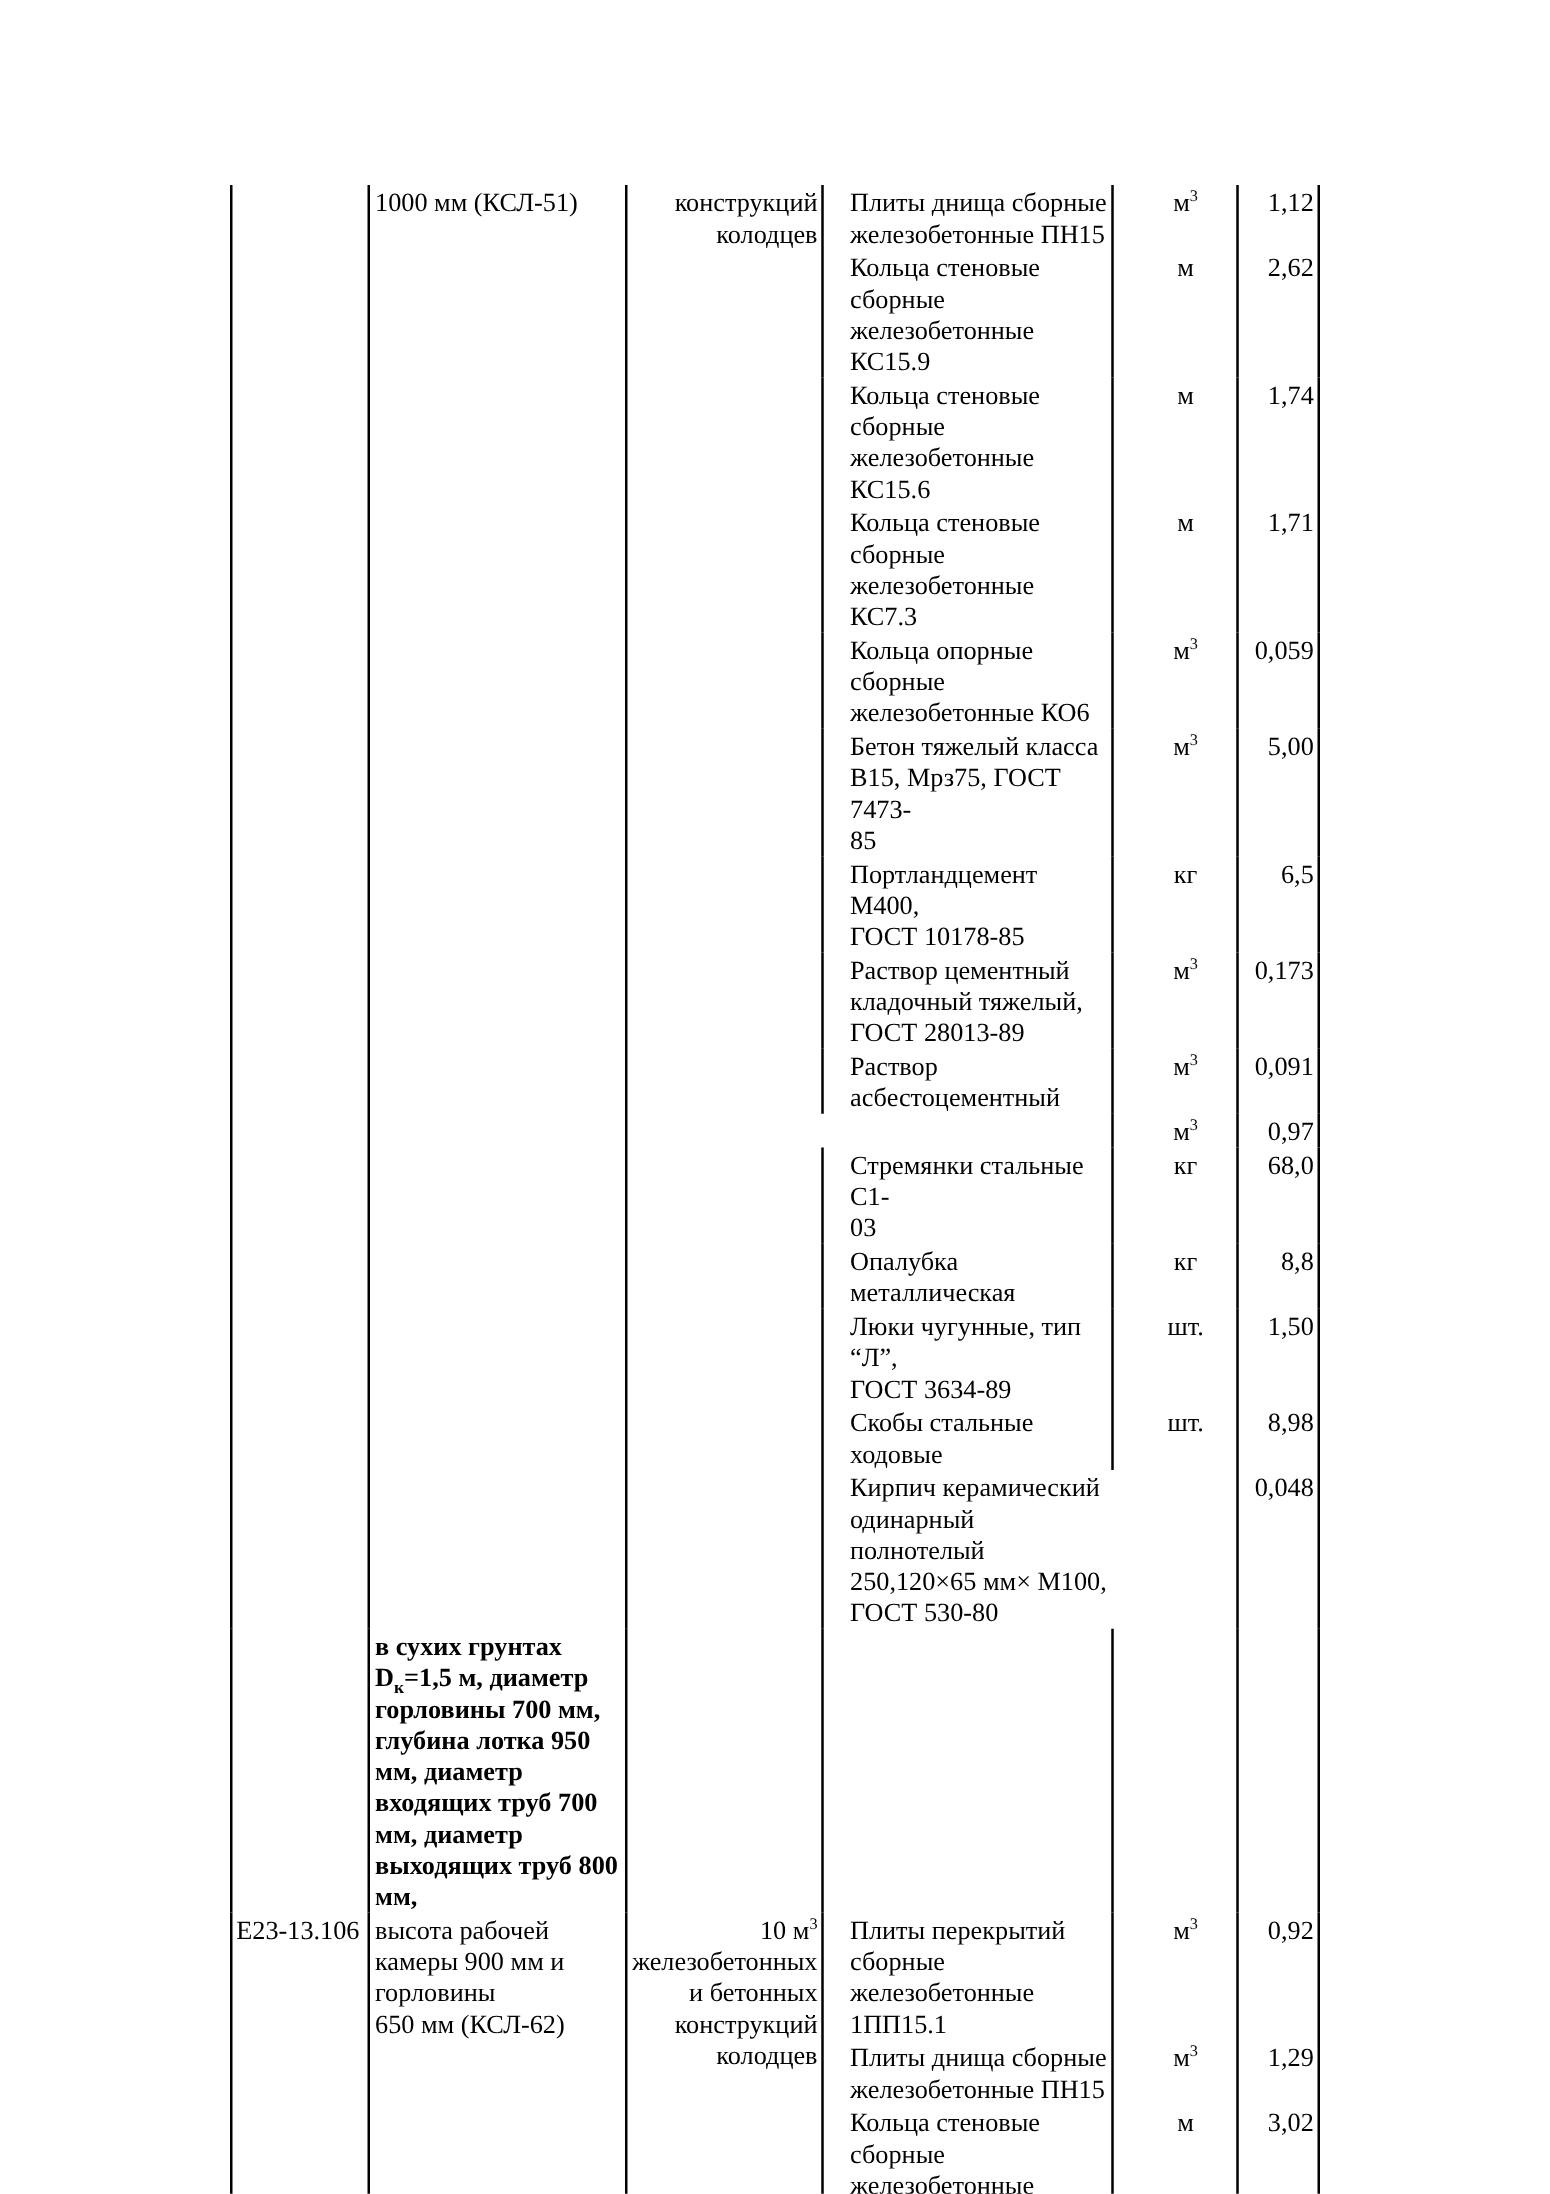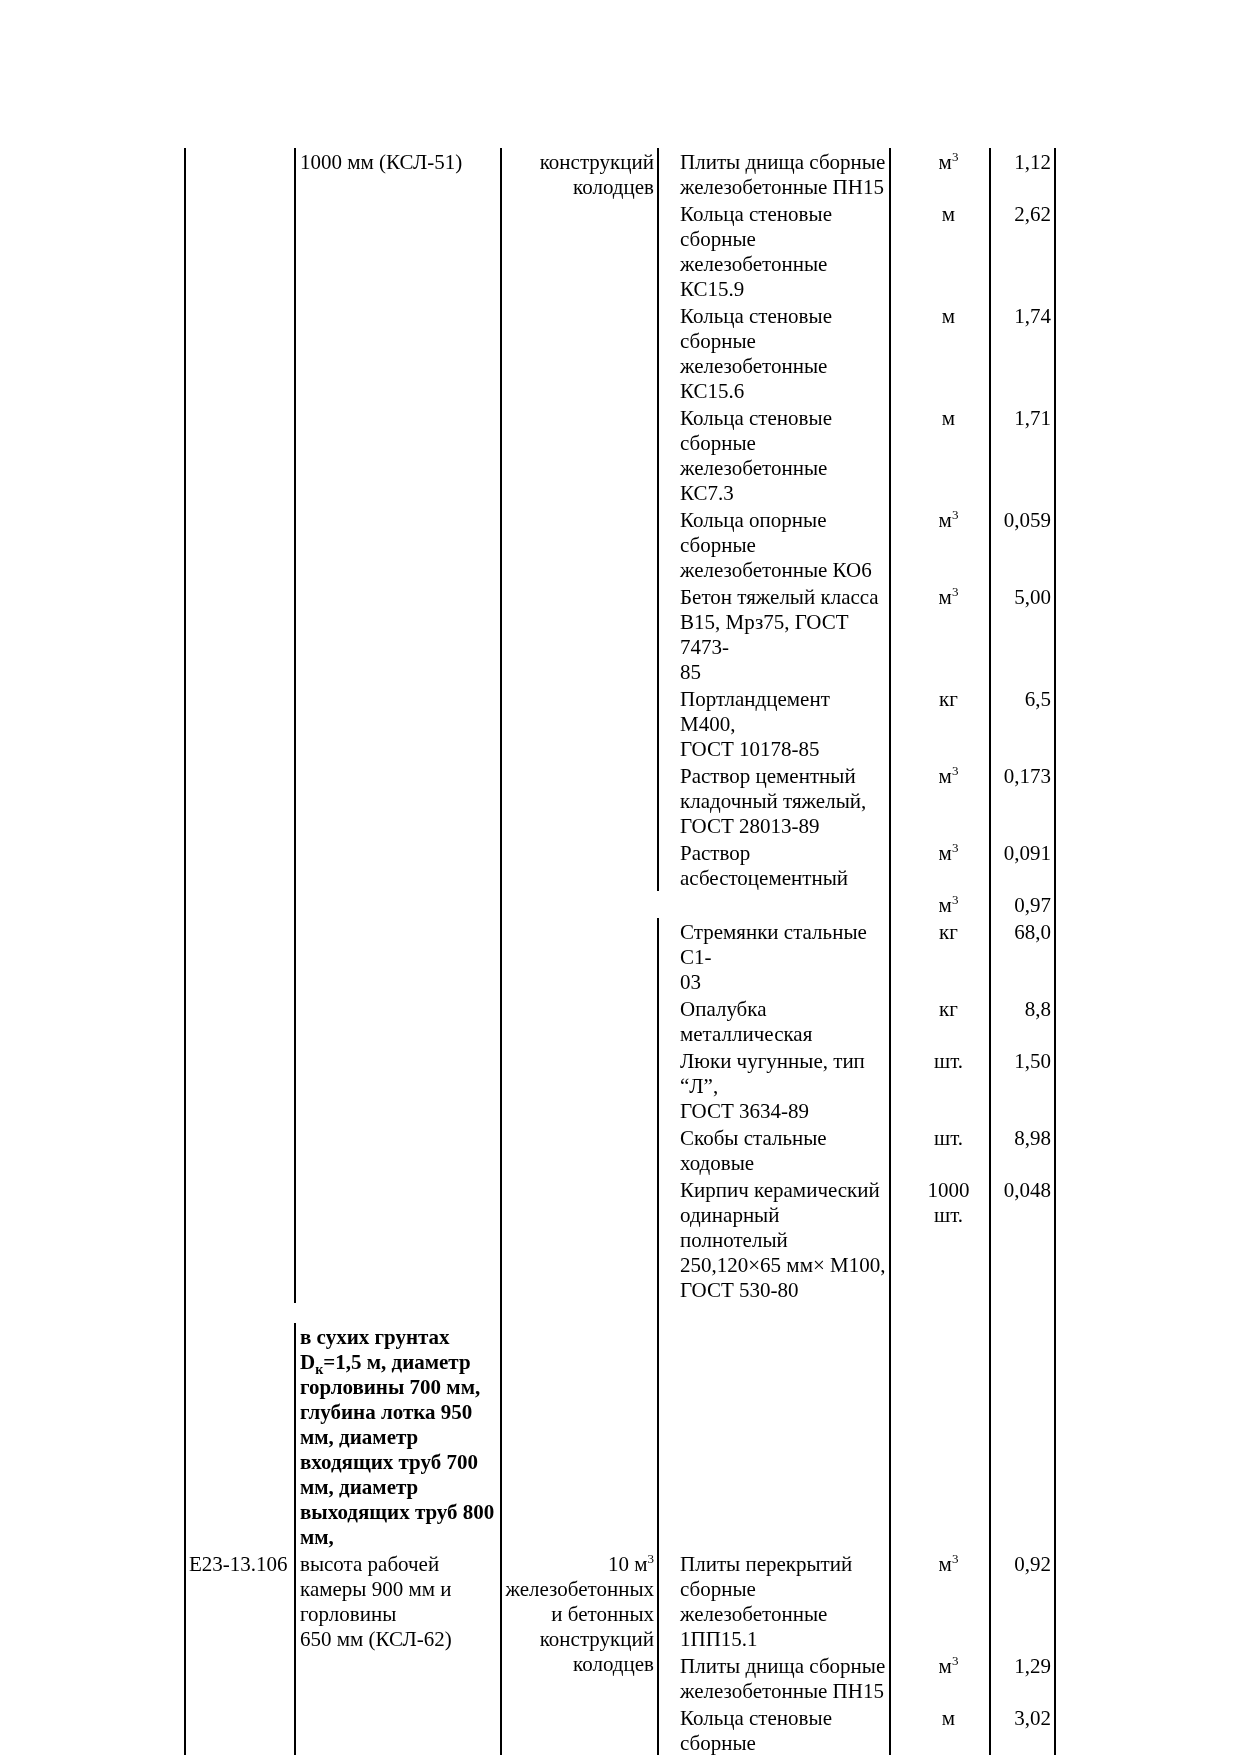--- a/index.html
+++ b/index.html
@@ -28,21 +28,21 @@
     line-height: 25px;
     white-space: pre-line;
     padding: 2px 3px 0 3px;
   }
   .c1 { grid-column: 1; }
   .c2 { grid-column: 2; padding-left: 4px; padding-right: 4px; }
   .c3 { grid-column: 3; text-align: right; }
   .c4 { grid-column: 4; padding-left: 21px; }
   .c5 { grid-column: 5; text-align: center; padding-left: 20px; }
   .c6 { grid-column: 6; text-align: right; border-right: 2px solid #000; }
-  .bold { font-weight: bold; margin-top: 20px; }
+  .bold { font-weight: bold; }
   sup {
     font-size: 13px;
     line-height: 0;
     vertical-align: super;
   }
   sub {
     font-size: 14px;
     line-height: 0;
     vertical-align: sub;
   }
@@ -128,21 +128,20 @@
   <div class="cell c6" style="grid-row:13">1,50</div>
 
   <div class="cell c4" style="grid-row:14">Скобы стальные ходовые</div>
   <div class="cell c5" style="grid-row:14"><span>шт.</span><sup></sup></div>
   <div class="cell c6" style="grid-row:14">8,98</div>
 
   <div class="cell c4" style="grid-row:15">Кирпич керамический
 одинарный полнотелый
 250,120×65 мм× М100,
 ГОСТ 530-80</div>
-  <div class="cell c5" style="grid-row:15"><span>1000 шт.</span><sup></sup></div>
   <div class="cell c6" style="grid-row:15">0,048</div>
 
   <div class="cell c1 row16"></div>
   <div class="cell c2 row16 bold"><span>в сухих грунтах
 D</span><sub>к</sub><span>=1,5 м, диаметр
 горловины 700 мм,
 глубина лотка 950
 мм, диаметр
 входящих труб 700
 мм, диаметр

